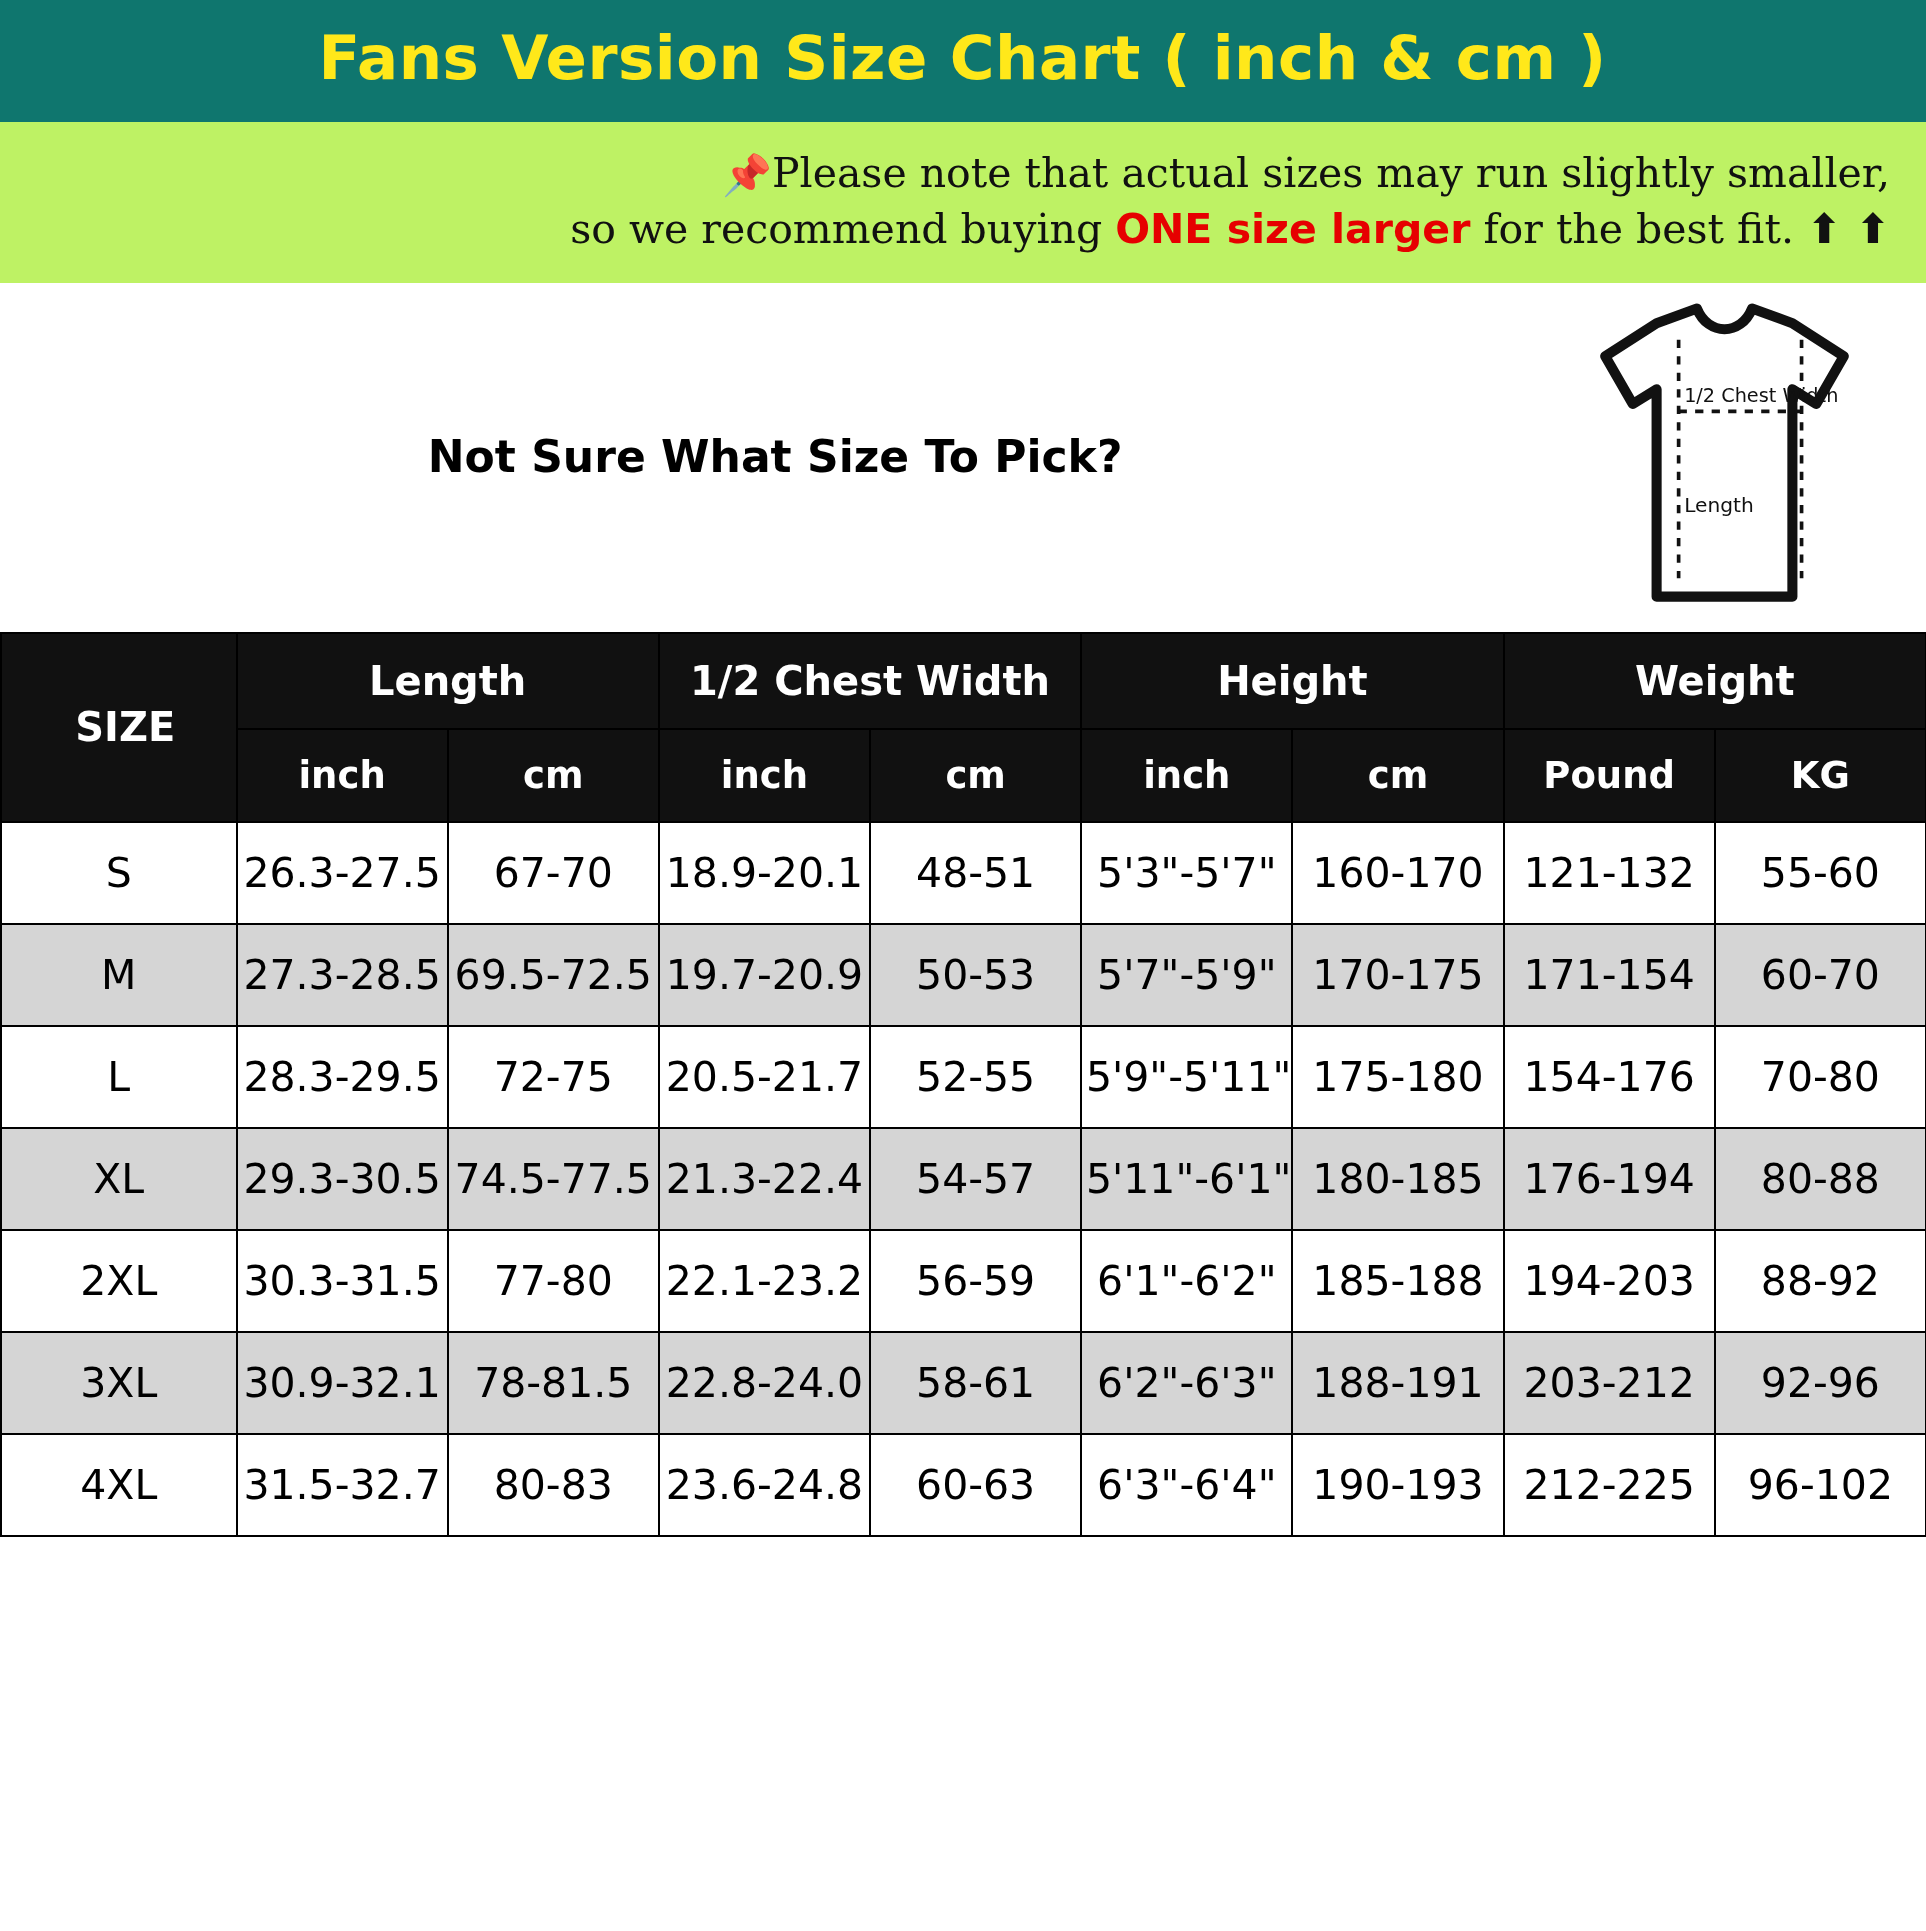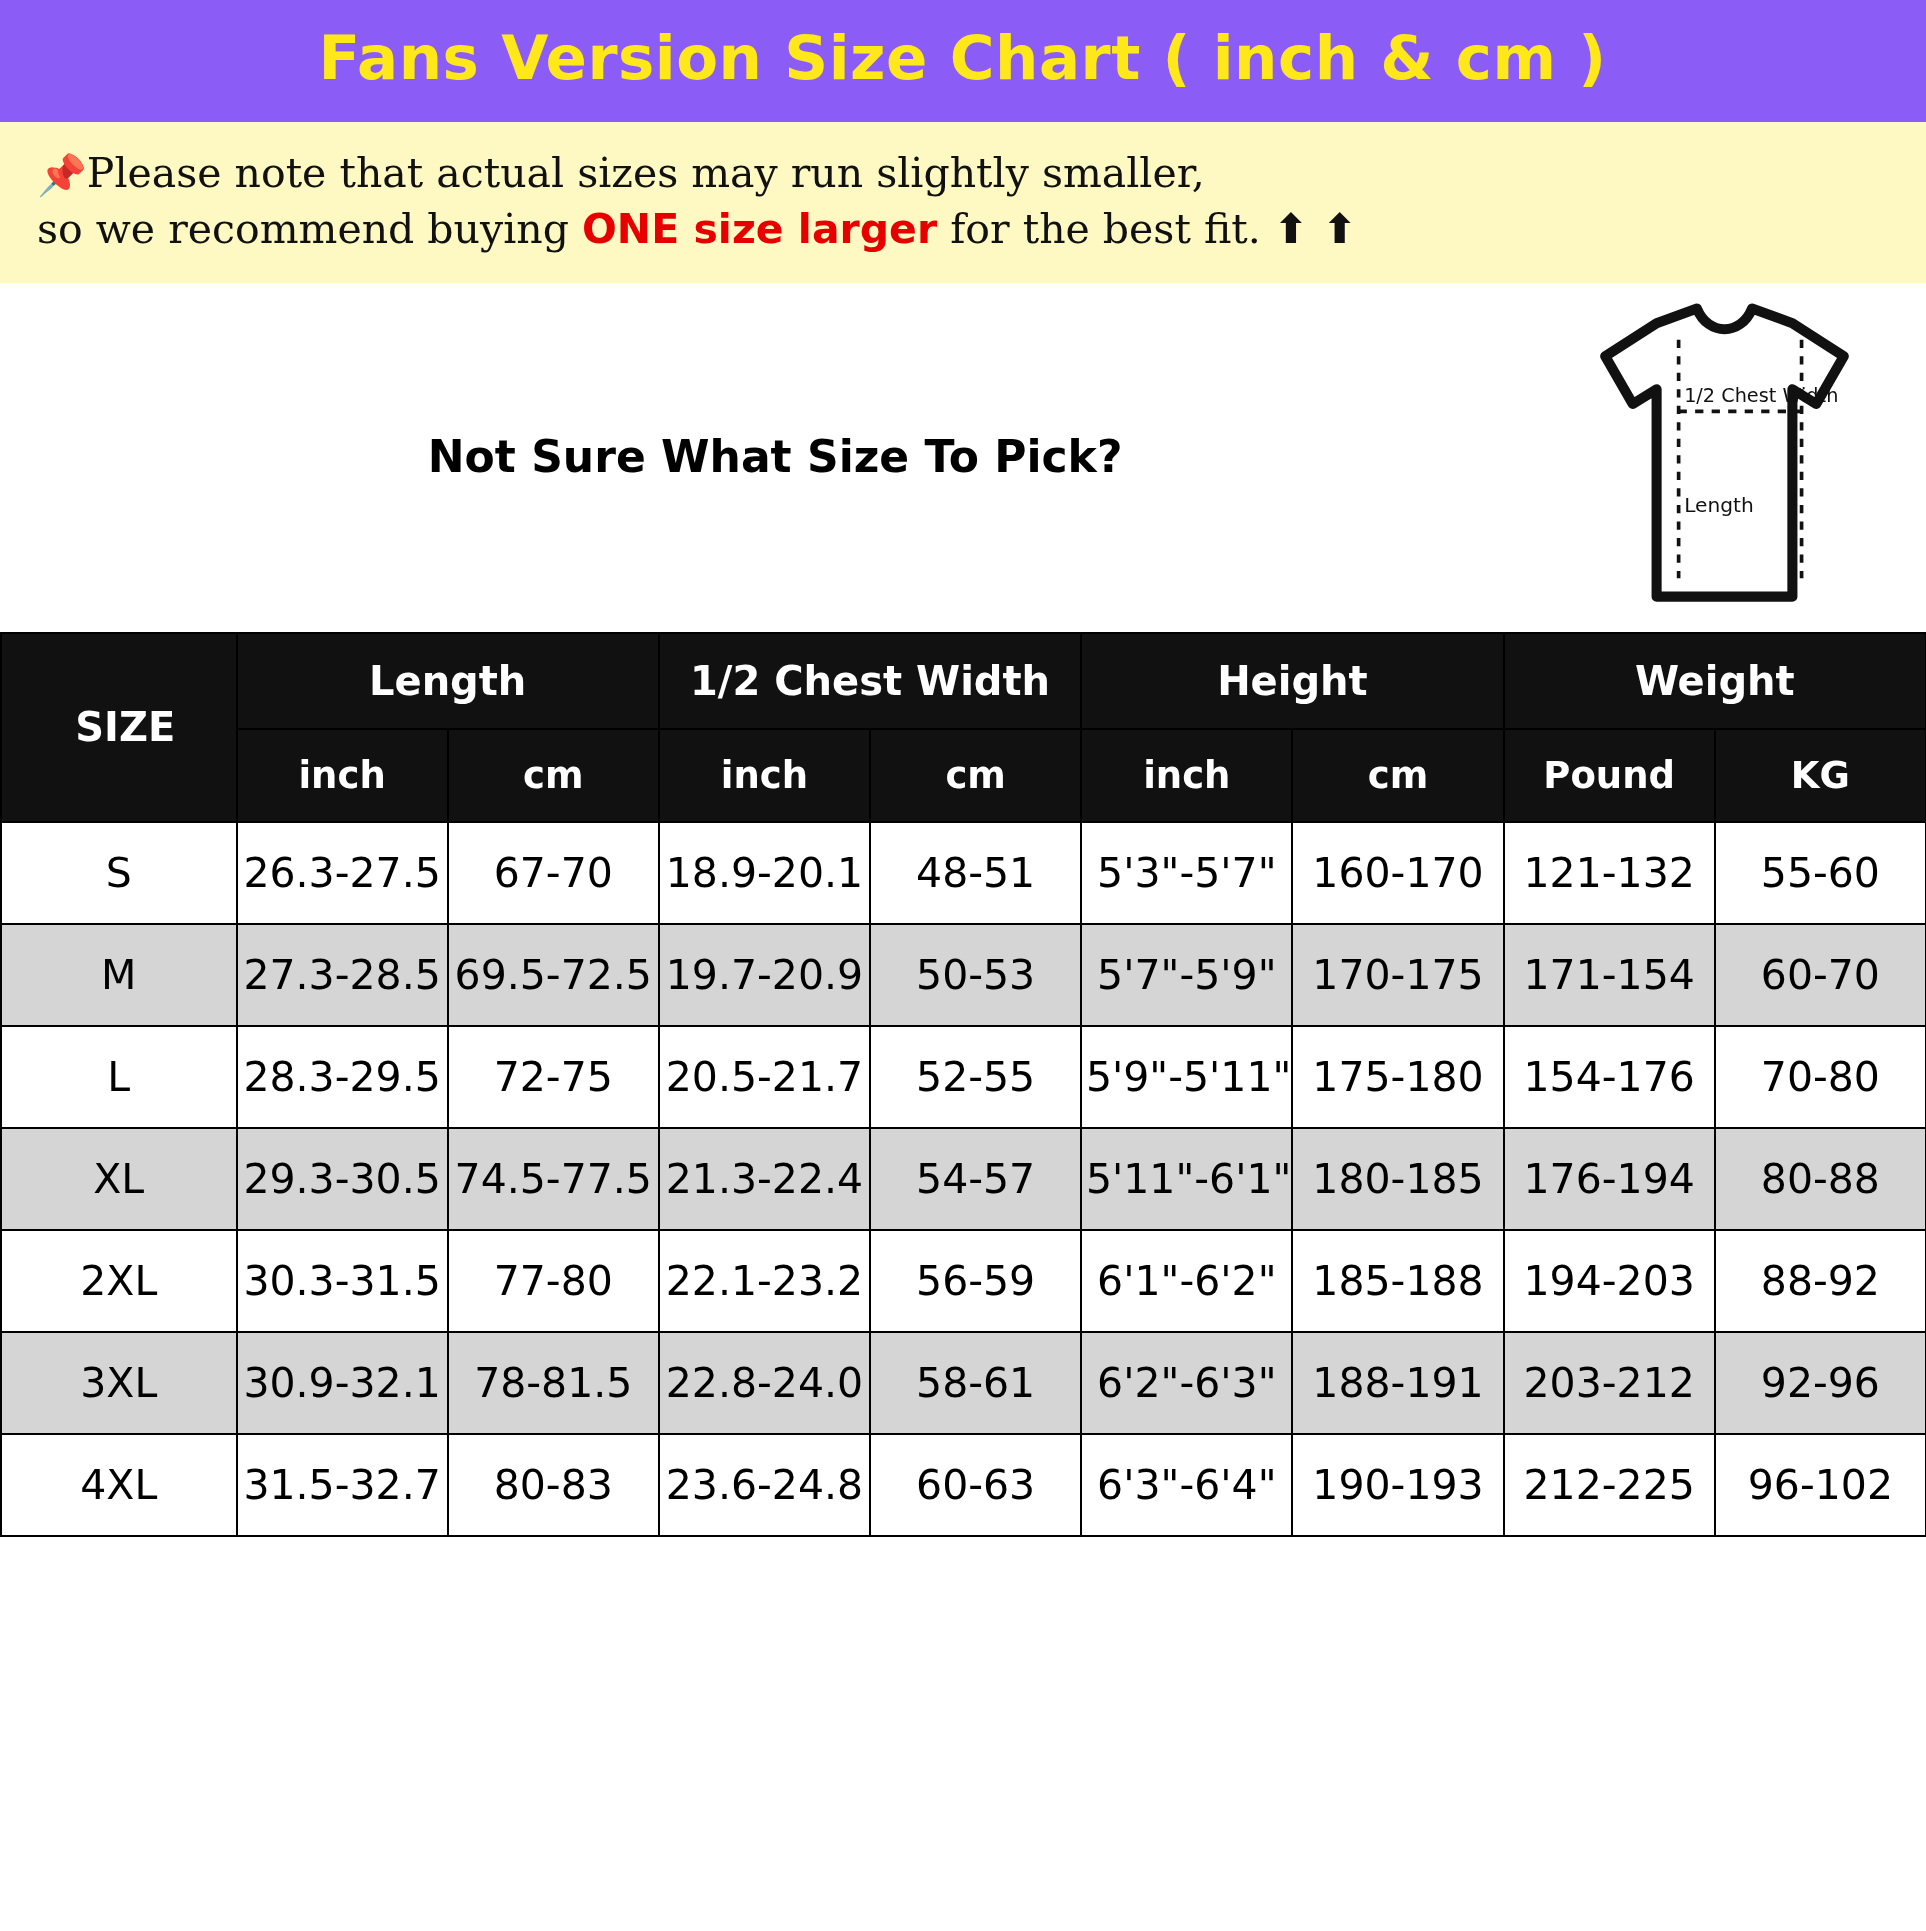--- a/index.html
+++ b/index.html
@@ -12,37 +12,37 @@
     font-family: "Liberation Sans", sans-serif;
     color: #000000;
   }
   .sheet {
     width: 1927px;
     box-sizing: border-box;
   }
 
   
   .banner {
-    background: #8b5cf6;
+    background: #0f766e;
     text-align: center;
     padding: 24px 2px 31px 0;
   }
   .banner-title {
     color: #ffe81a;
     font-family: "DejaVu Sans", sans-serif;
     font-weight: bold;
     font-size: 61px;
     letter-spacing: 0.5px;
     line-height: 1.1;
   }
 
   
   .note {
-    background: #fef9c3;
-    text-align: left;
+    background: #bef264;
+    text-align: right;
     padding: 24px 37px 27.5px 37px;
     box-sizing: border-box;
   }
   .note-line {
     font-family: "DejaVu Serif", serif;
     font-size: 41px;
     line-height: 1.32;
     color: #111;
   }
   .note-line .pin {

